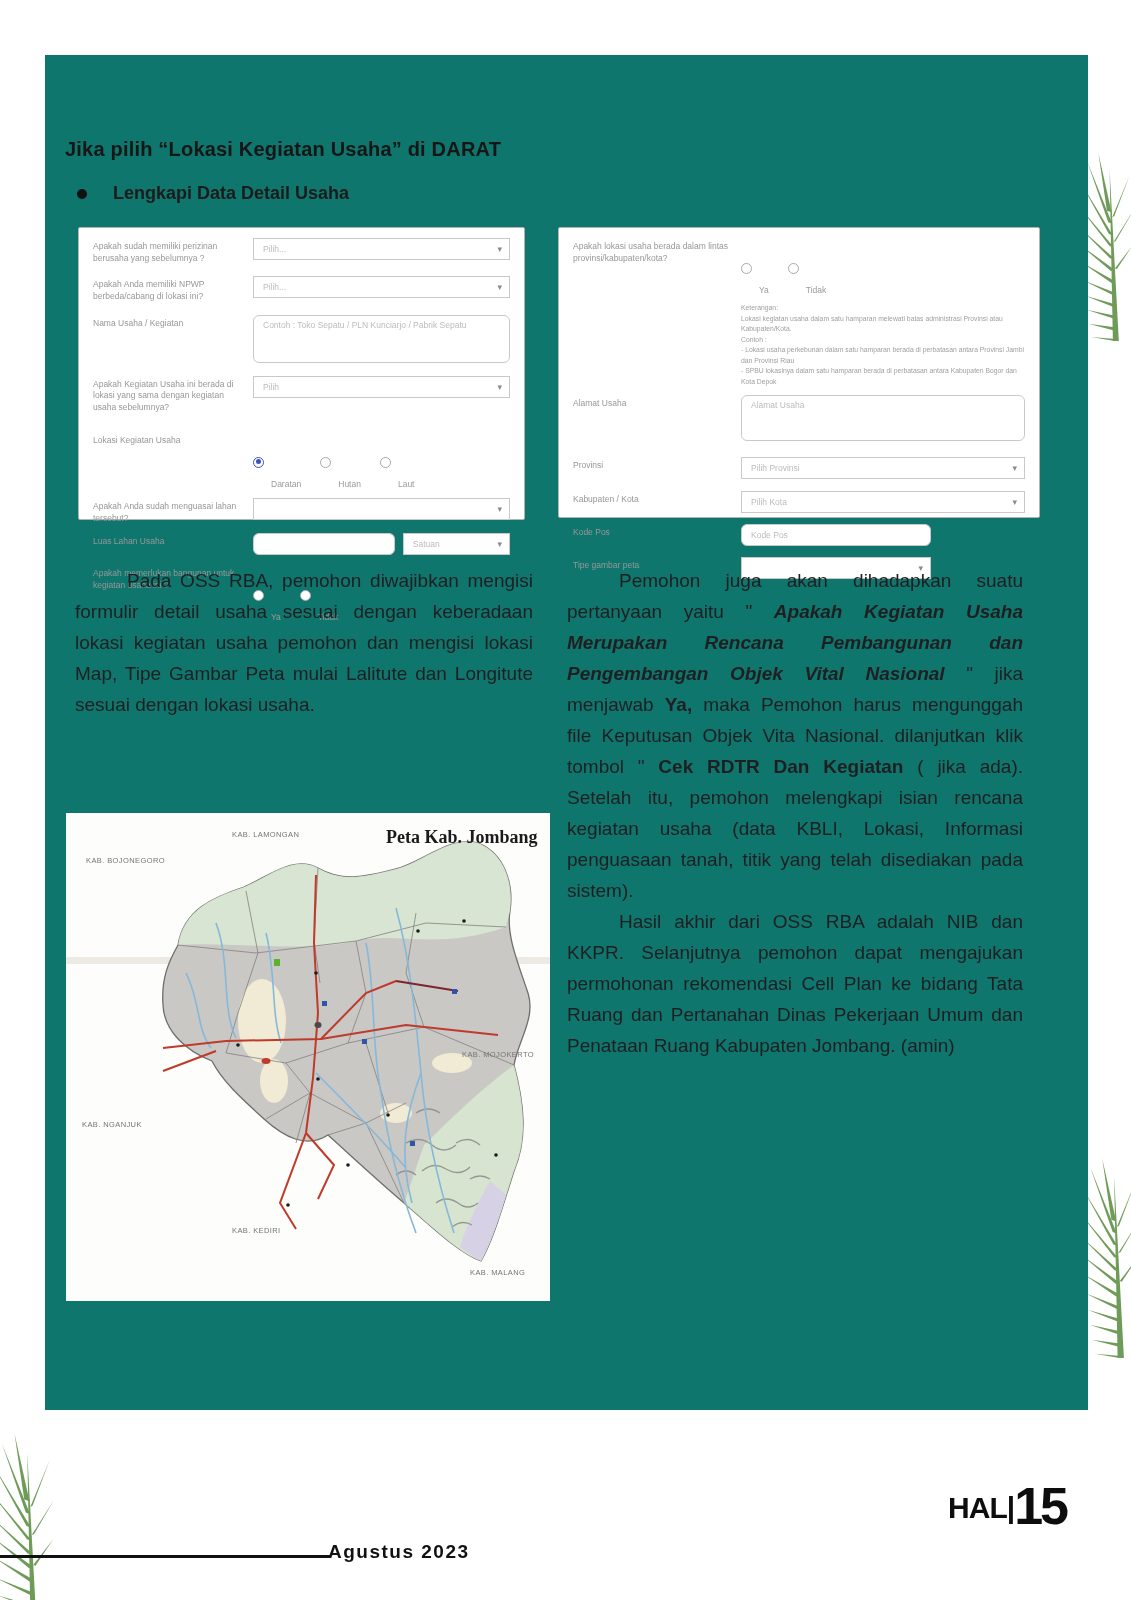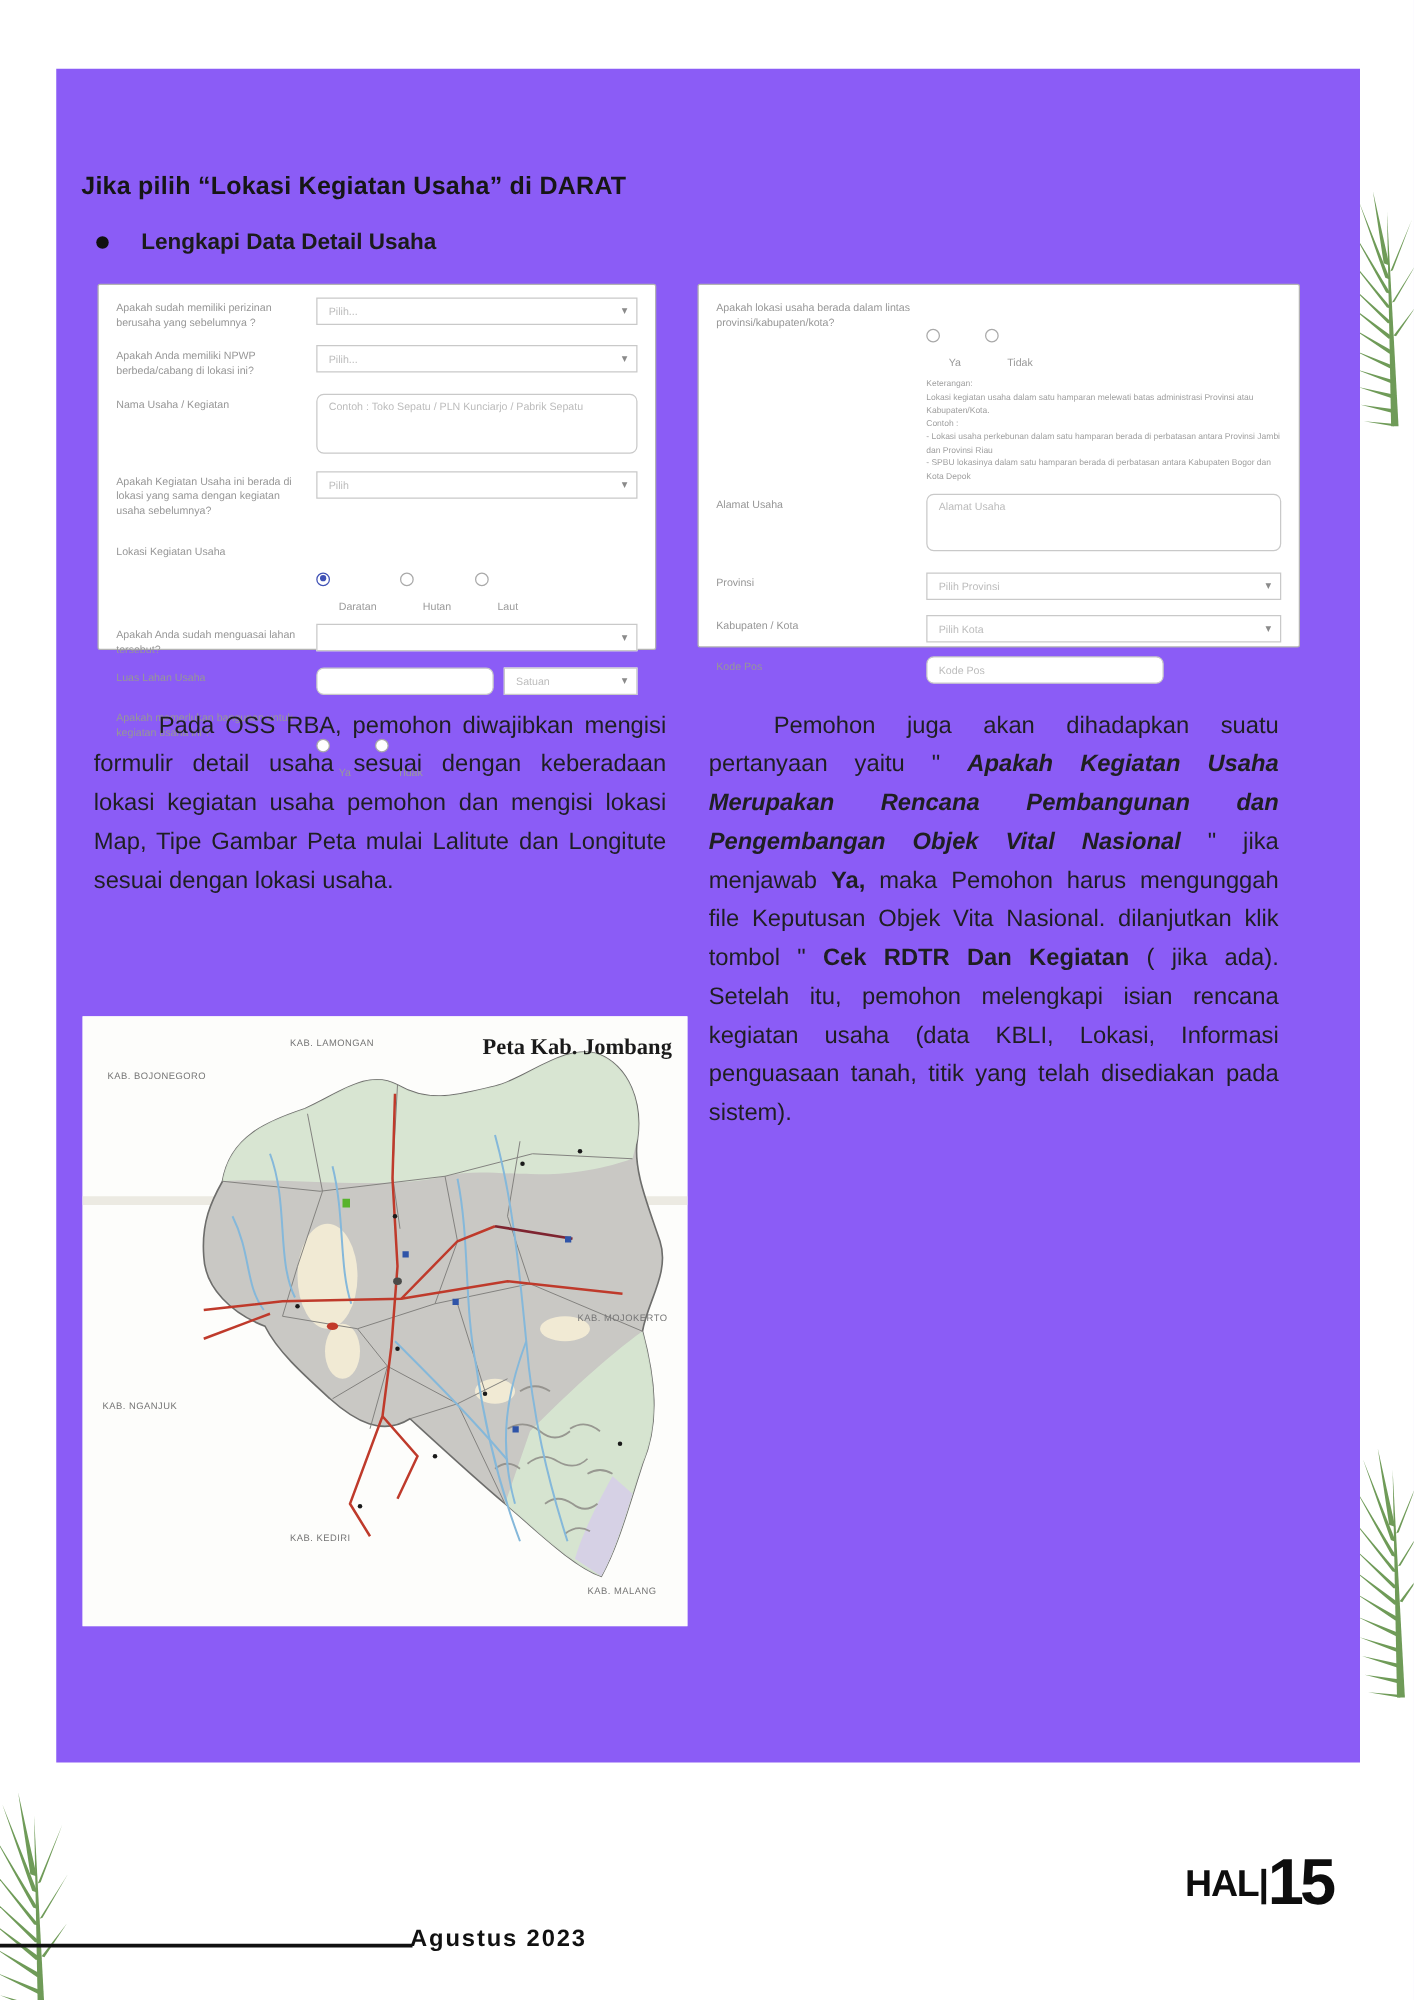--- a/index.html
+++ b/index.html
@@ -2,21 +2,21 @@
 <html><head>
 <meta charset="utf-8">
 <style>
   html,body{margin:0;padding:0;background:#ffffff;}
   #canvas{position:relative;width:1131px;height:1600px;overflow:hidden;background:#ffffff;
           font-family:"Liberation Sans", sans-serif;}
   
   .leaf{position:absolute;z-index:0;}
   .leaf-bl2{transform:rotate(80deg);}
   
-  #page{position:absolute;left:45px;top:55px;width:1043px;height:1355px;background:#8b5cf6;z-index:1;}
+  #page{position:absolute;left:45px;top:55px;width:1043px;height:1355px;background:#0f766e;z-index:1;}
   
   .h-title{position:absolute;left:20px;top:83px;font-size:20px;font-weight:bold;color:#161616;letter-spacing:.2px;}
   .bullet-row{position:absolute;left:32px;top:128px;display:flex;align-items:center;gap:26px;}
   .bullet-dot{width:10px;height:10px;border-radius:50%;background:#111;}
   .bullet-text{font-size:18px;font-weight:bold;color:#1b1b1b;}
   
   .panel{position:absolute;background:#fff;border:1px solid #b3b3b3;border-radius:2px;box-sizing:border-box;}
   #panel-left{left:33px;top:172px;width:447px;height:293px;padding:10px 14px;}
   #panel-right{left:513px;top:172px;width:482px;height:291px;padding:10px 14px;}
   .frow{display:flex;align-items:flex-start;}
@@ -228,28 +228,38 @@
           <span class="caret"></span>
         </div>
           </div>
       </div>
 
       <div class="frow" style="margin-bottom:11px">
         <div class="lbl">Kode Pos</div>
         <div class="ctl"><input class="ftext" style="width: 190px;" placeholder="Kode Pos"></div>
       </div>
 
+      <div class="frow">
+        <div class="lbl">Tipe gambar peta</div>
+        <div class="ctl">
+            <div class="fselect" style="width:190px;box-sizing:border-box">
+          <span></span>
+          <span class="caret"></span>
+        </div>
+          </div>
+      </div>
     </div>
 
     <div id="col-left" class="col">
       <p>Pada OSS RBA, pemohon diwajibkan mengisi formulir detail usaha sesuai dengan keberadaan lokasi kegiatan usaha pemohon dan mengisi lokasi Map, Tipe Gambar Peta mulai Lalitute dan Longitute sesuai dengan lokasi usaha.</p>
     </div>
 
     <div id="col-right" class="col">
       <p><span>Pemohon juga akan dihadapkan suatu pertanyaan yaitu " </span><span class="bi">Apakah Kegiatan Usaha Merupakan Rencana Pembangunan dan Pengembangan Objek Vital Nasional</span><span> " jika menjawab </span><span class="b">Ya,</span><span> maka Pemohon harus mengunggah file Keputusan Objek Vita Nasional. dilanjutkan klik tombol " </span><span class="b">Cek RDTR Dan Kegiatan</span><span> ( jika ada). Setelah itu, pemohon melengkapi isian rencana kegiatan usaha (data KBLI, Lokasi, Informasi penguasaan tanah, titik yang telah disediakan pada sistem).</span></p>
+      <p>Hasil akhir dari OSS RBA adalah NIB dan KKPR. Selanjutnya pemohon dapat mengajukan permohonan rekomendasi Cell Plan ke bidang Tata Ruang dan Pertanahan Dinas Pekerjaan Umum dan Penataan Ruang Kabupaten Jombang. (amin)</p>
     </div>
 
     <div id="map-box">
       <svg width="484" height="488" viewBox="0 0 484 488">
         <rect x="0" y="0" width="484" height="488" fill="#fdfdfb"></rect>
         <rect x="0" y="144" width="484" height="7" fill="#eceae2"></rect>
 
         <path d="M112,132 C118,96 148,84 178,74 C205,62 228,42 252,55 C278,70 300,63 330,56 C355,50 385,22 412,30 C438,40 448,70 444,98 C440,122 452,150 462,180 C470,205 452,228 448,252 C458,290 462,325 448,358 C436,395 428,425 415,448 C392,440 362,410 338,390 C312,368 286,344 262,322 C240,336 218,324 198,306 C176,286 156,268 146,248 C120,238 98,218 97,192 C95,165 103,148 112,132 Z" fill="#c9c8c4" stroke="#6e6e6c" stroke-width="1.3"></path>
 
         <path d="M112,132 C118,96 148,84 178,74 C205,62 228,42 252,55 C278,70 300,63 330,56 C355,50 385,22 412,30 C438,40 448,70 444,98 L440,114 C370,138 330,118 290,128 C240,140 160,128 112,132 Z" fill="#d9e8d4" opacity="0.9"></path>

